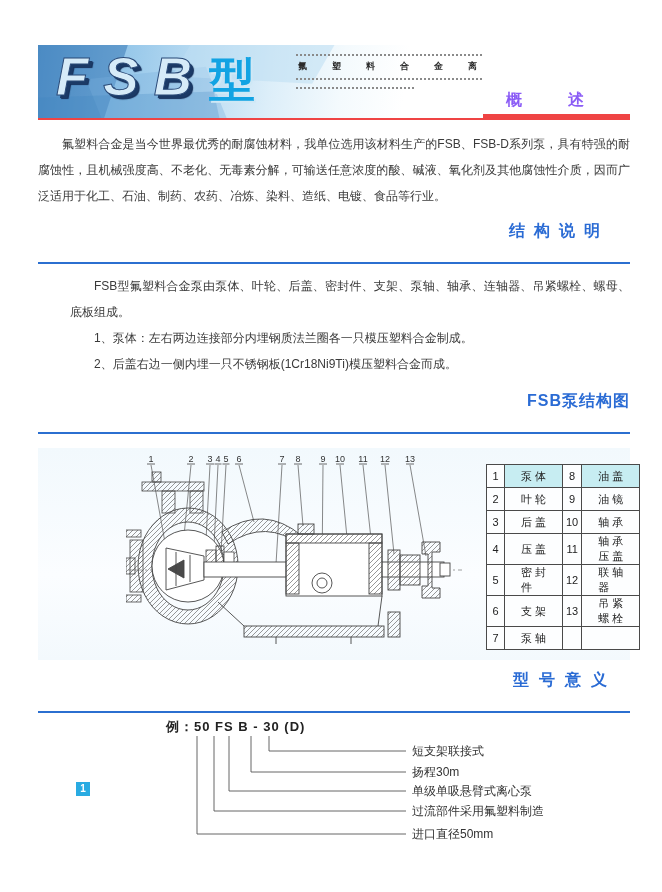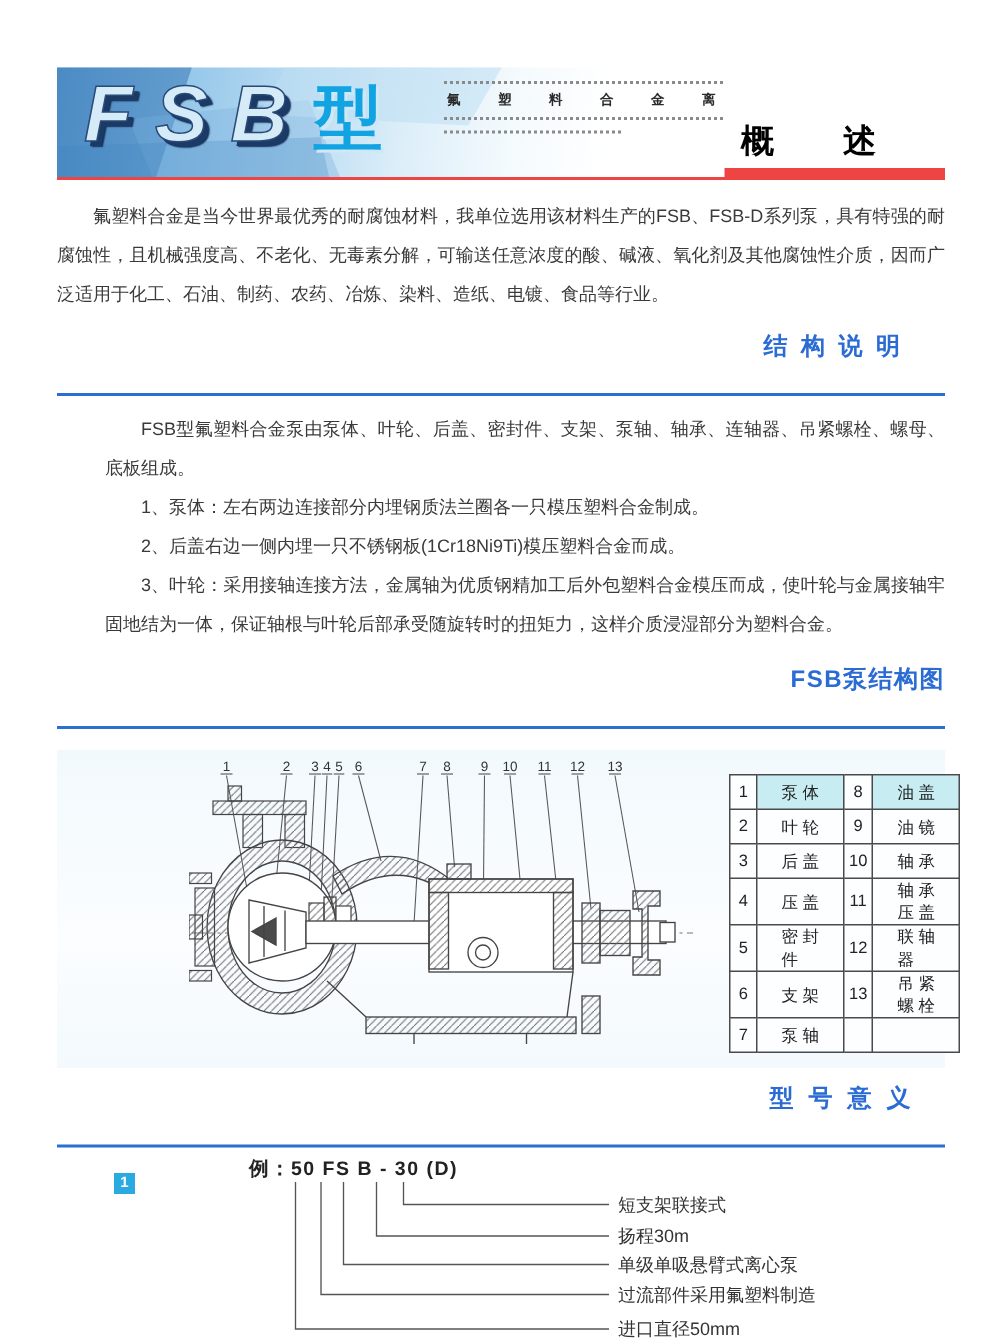--- a/index.html
+++ b/index.html
@@ -6,21 +6,21 @@
   html,body { background:#ffffff; }
   body { font-family:"Liberation Sans","DejaVu Sans",sans-serif; }
   .page {
     position:relative; width:662px; height:892px; background:#fff;
     overflow:hidden; margin:0 auto;
   }
   .content { padding:45px 32px 0 38px; }
 
   
   .banner-row {
-    position:relative; height:75px; border-bottom:8px solid #ef4444;
+    position:relative; height:75px; border-bottom:6px solid #ef4444;
   }
   .banner {
     position:absolute; left:0; top:0; width:445px; height:73px; overflow:hidden;
     background:linear-gradient(97deg,#6aa7d8 0%,#8fc3e8 16%,#b5d9f1 34%,#dcEEf9 52%,#f4fafd 68%,#ffffff 82%);
   }
   .shard { position:absolute; pointer-events:none; }
   .shard.s1 { left:-14px; top:-8px; width:90px; height:95px; background:rgba(38,104,170,.45); transform:skew(-18deg,4deg); }
   .shard.s2 { left:60px; top:28px; width:120px; height:60px; background:rgba(120,175,220,.35); transform:skew(22deg,-6deg); }
   .shard.s3 { left:150px; top:-20px; width:140px; height:55px; background:rgba(190,222,243,.55); transform:skew(-30deg,3deg); }
   .shard.s4 { left:-20px; top:50px; width:200px; height:40px; background:rgba(60,130,190,.25); transform:skew(12deg,-2deg); }
@@ -35,22 +35,22 @@
     letter-spacing:0; margin-left:2px; text-shadow:2px 2px 0 #cfe8f5;
   }
   .dotblock { position:absolute; left:258px; top:9px; width:294px; }
   .dotrow { border-top:2px dotted #8a8a8a; height:0; }
   .dotrow.short { width:118px; }
   .banner-sub {
     display:block; font-size:9px; font-weight:bold; color:#2a2a2a;
     letter-spacing:25px; white-space:nowrap; margin:4px 0 5px 2px;
   }
   .overview-head {
-    position:absolute; right:0; bottom:3px; color:#000000; font-weight:bold;
-    font-size:22px; letter-spacing:46px; white-space:nowrap;
+    position:absolute; right:0; bottom:3px; color:#8b5cf6; font-weight:bold;
+    font-size:16px; letter-spacing:46px; white-space:nowrap;
   }
 
   
   .sec-head {
     border-bottom:2px solid #2b6fd0; text-align:right; color:#2a6bd4;
     font-weight:bold; font-size:16px; padding-bottom:20px;
   }
   .sec-head.structure { margin-top:12px; letter-spacing:9px; padding-right:21px; }
   .sec-head.figure    { margin-top:14px; letter-spacing:1px; padding-right:0; font-size:16px; }
   .sec-head.model     { margin-top:10px; letter-spacing:10px; padding-right:13px; }
@@ -122,21 +122,20 @@
 
     
     <p class="para">氟塑料合金是当今世界最优秀的耐腐蚀材料，我单位选用该材料生产的FSB、FSB-D系列泵，具有特强的耐腐蚀性，且机械强度高、不老化、无毒素分解，可输送任意浓度的酸、碱液、氧化剂及其他腐蚀性介质，因而广泛适用于化工、石油、制药、农药、冶炼、染料、造纸、电镀、食品等行业。</p>
 
     
     <div class="sec-head structure">结构说明</div>
     <div class="struct-text">
       <p class="item">FSB型氟塑料合金泵由泵体、叶轮、后盖、密封件、支架、泵轴、轴承、连轴器、吊紧螺栓、螺母、底板组成。</p>
       <p class="item">1、泵体：左右两边连接部分内埋钢质法兰圈各一只模压塑料合金制成。</p>
       <p class="item">2、后盖右边一侧内埋一只不锈钢板(1Cr18Ni9Ti)模压塑料合金而成。</p>
-      <p class="item">3、叶轮：采用接轴连接方法，金属轴为优质钢精加工后外包塑料合金模压而成，使叶轮与金属接轴牢固地结为一体，保证轴根与叶轮后部承受随旋转时的扭矩力，这样介质浸湿部分为塑料合金。</p>
     </div>
 
     
     <div class="sec-head figure">FSB泵结构图</div>
 
     <div class="diagram-row">
 
       <svg class="pump-svg" viewBox="0 0 352 200">
         <defs>
           <pattern id="hatch" patternUnits="userSpaceOnUse" width="5" height="5">

